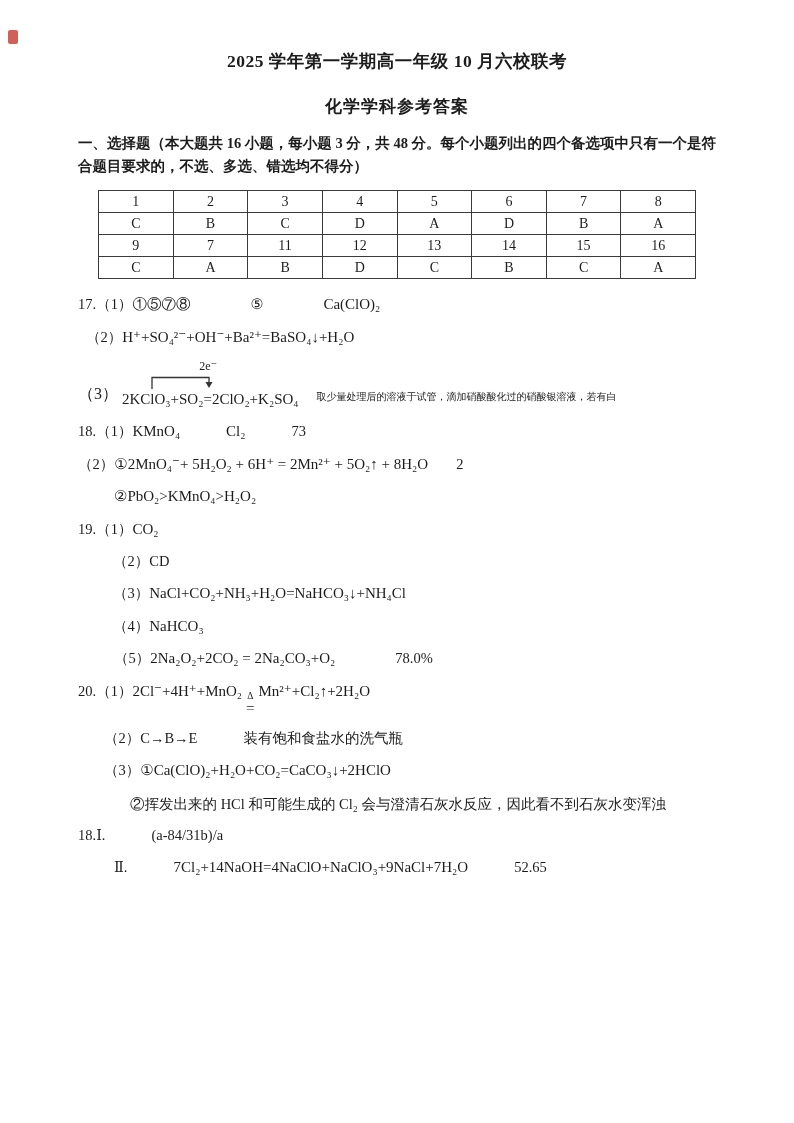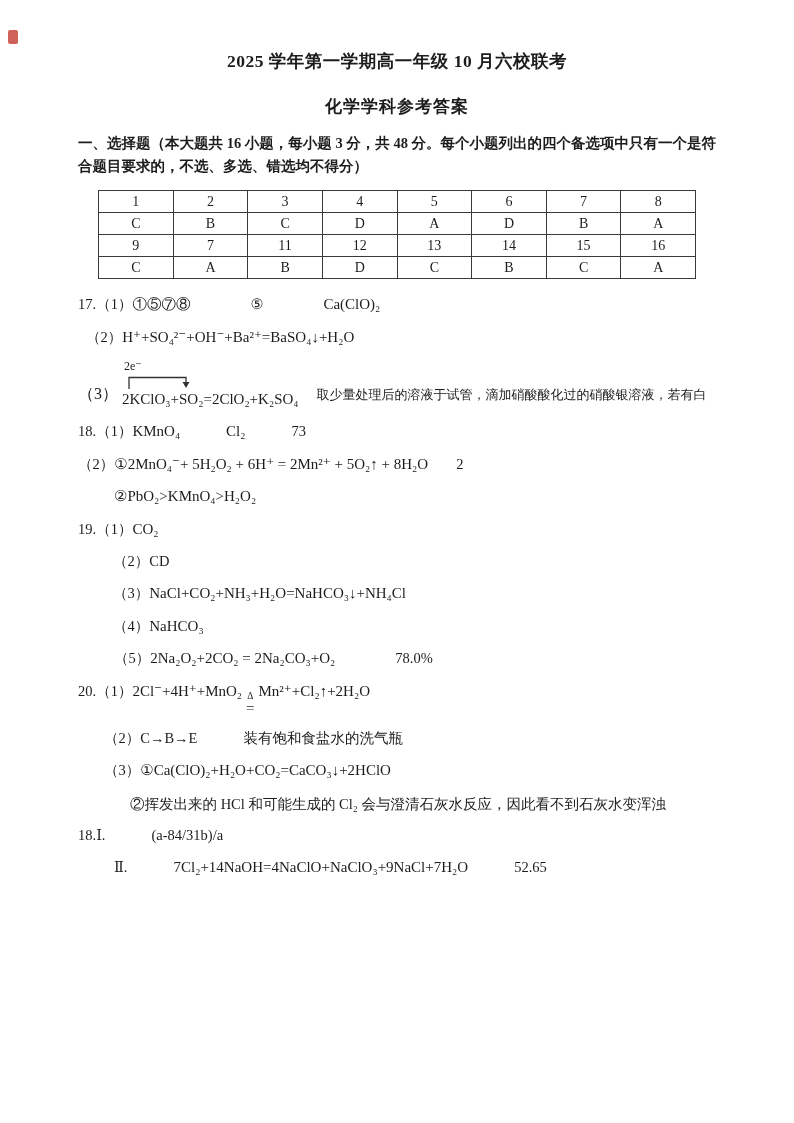--- a/index.html
+++ b/index.html
@@ -53,24 +53,24 @@
   .ml-26 { margin-left: 26px; }
   .ml-35 { margin-left: 35px; }
   .ml-52 { margin-left: 52px; }
   .mt-6  { margin-top: 6px; }
   .mt-14 { margin-top: 14px; }
 
   
   .row173 { display: flex; align-items: flex-end; margin: 0 0 14px 0; }
   .row173 .lbl { padding-bottom: 3px; }
   .eq-annotated { position: relative; display: inline-block; padding-top: 30px; margin-left: 4px; }
-  .e-transfer { position: absolute; top: 0; left: 2px; width: 70px; text-align: left; }
+  .e-transfer { position: absolute; top: 0; left: 25px; width: 70px; text-align: right; }
   .e-label { display: block; font-size: 12px; line-height: 1.1; }
   .e-bracket { display: block; margin: 0 auto; }
-  .note-right { margin-left: 18px; font-size: 13px; padding-bottom: 4px; margin-right: -40px; }
+  .note-right { margin-left: 18px; font-size: 10px; padding-bottom: 4px; margin-right: -40px; }
 
   
   .deq {
     display: inline-flex; flex-direction: column; align-items: center;
     line-height: 1; vertical-align: -3px; margin: 0 4px;
   }
   .deq .d { font-size: 9.5px; }
   .deq .e { font-size: 15px; }
 </style>
 </head>

